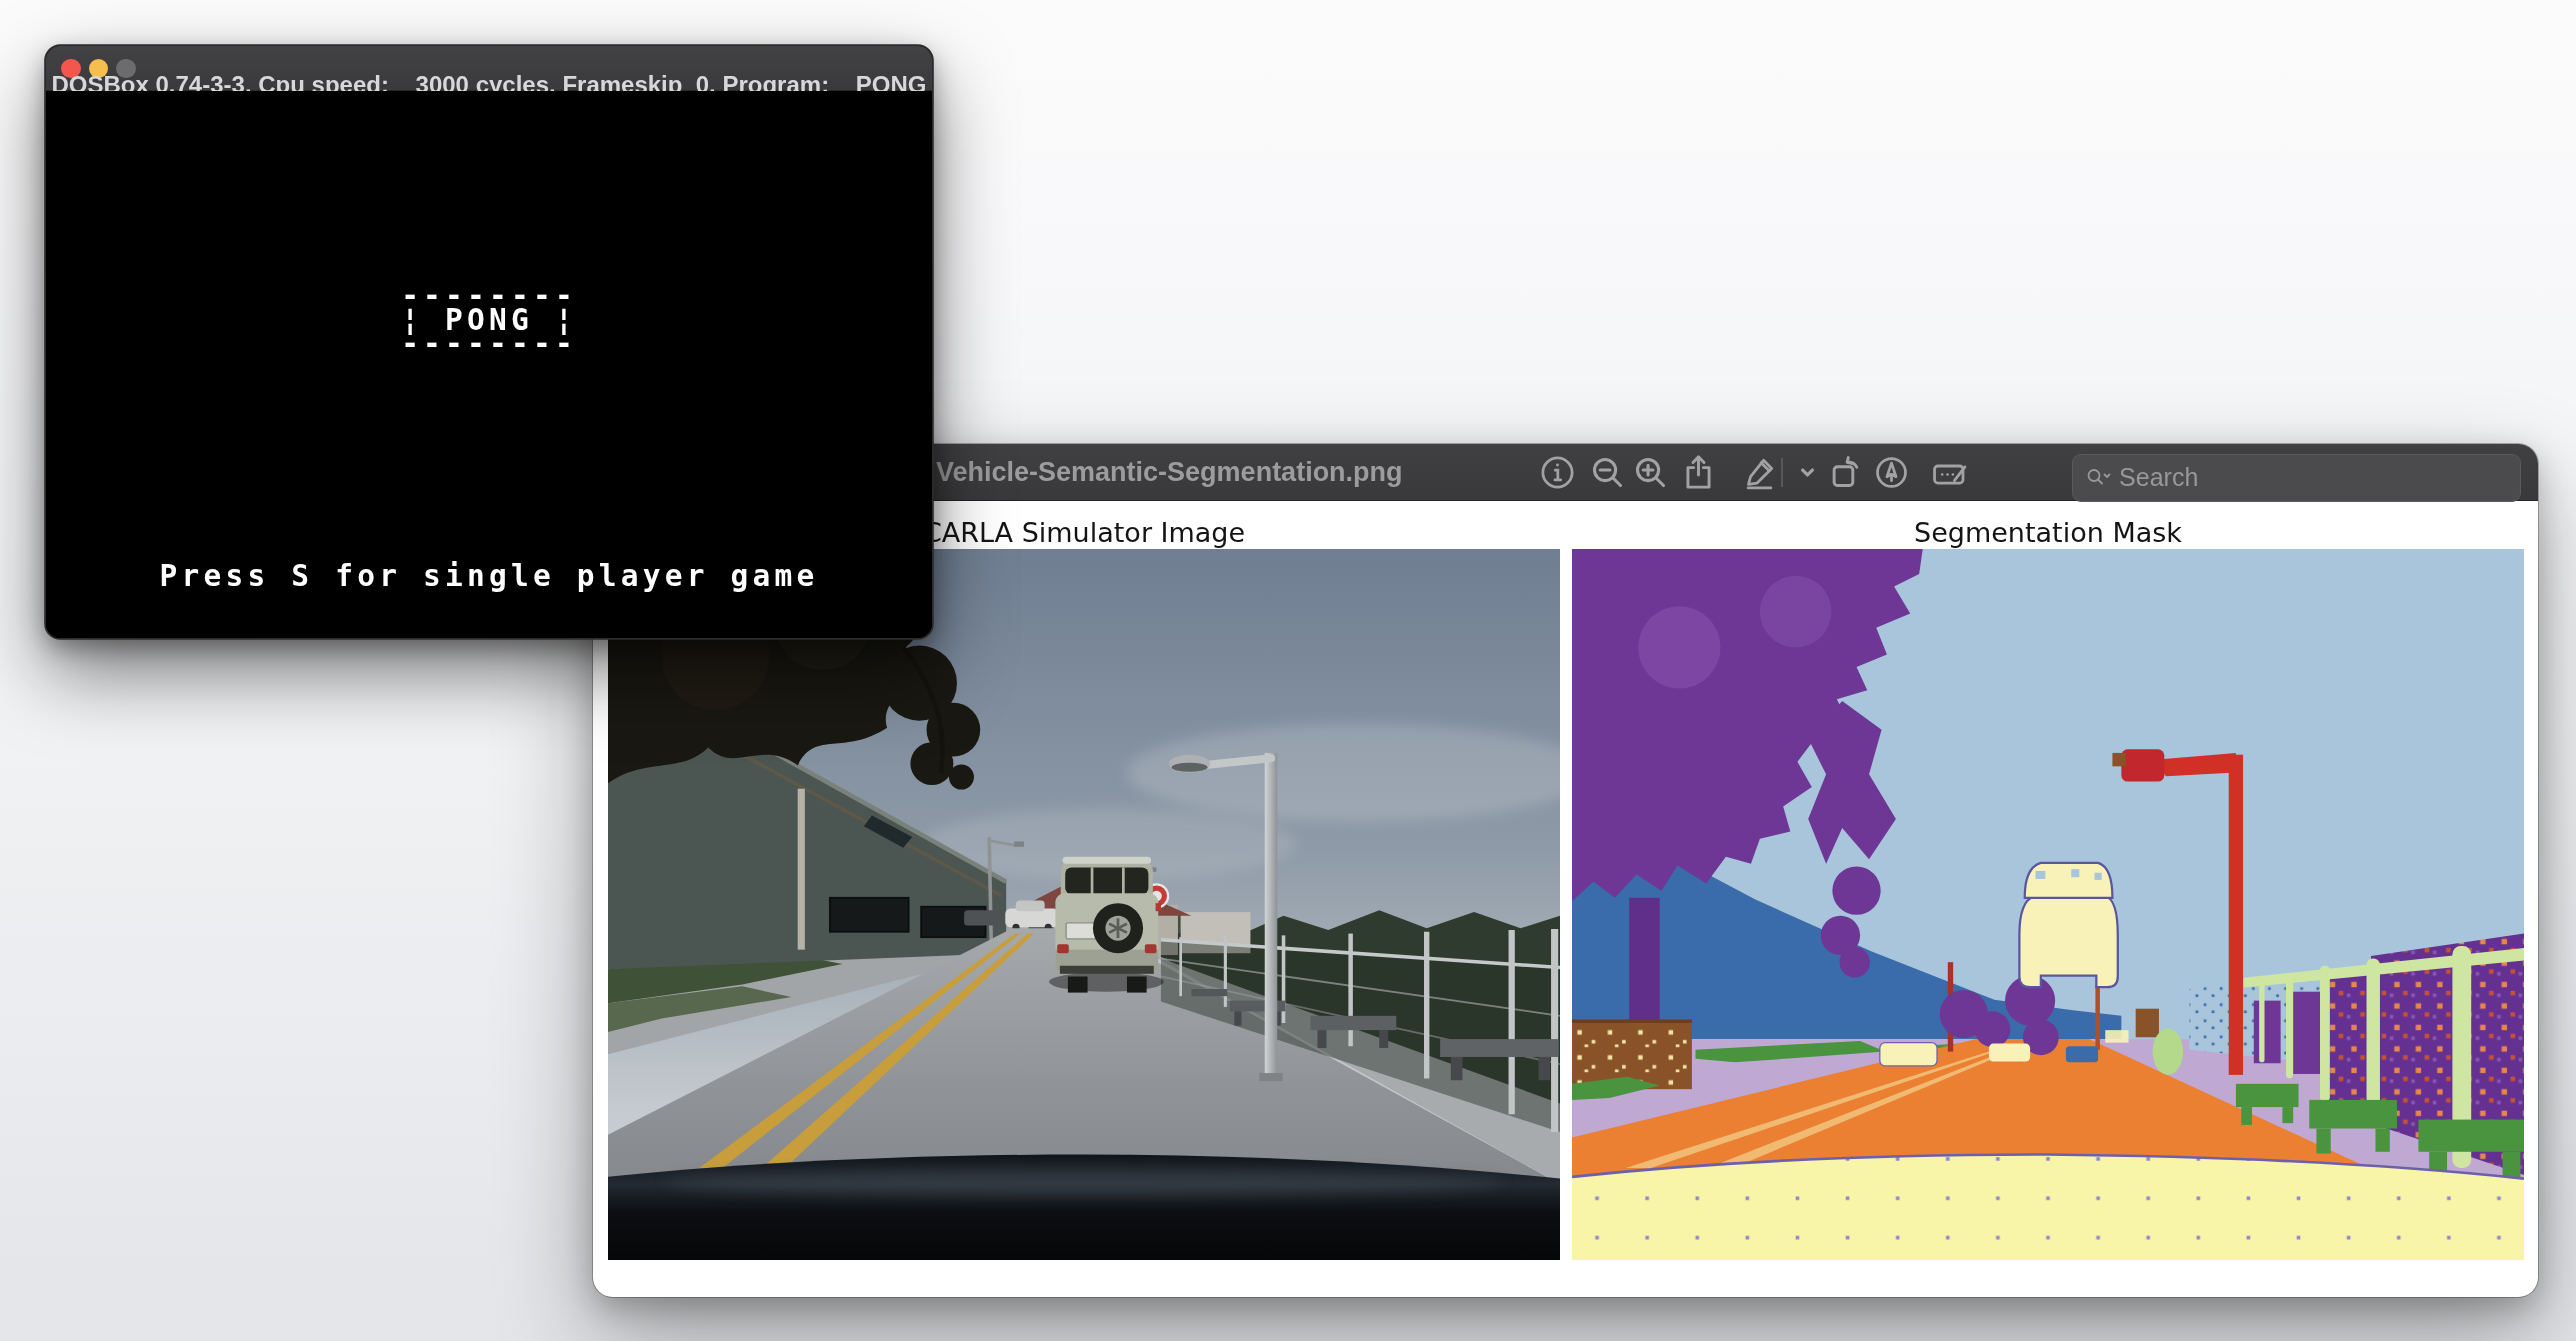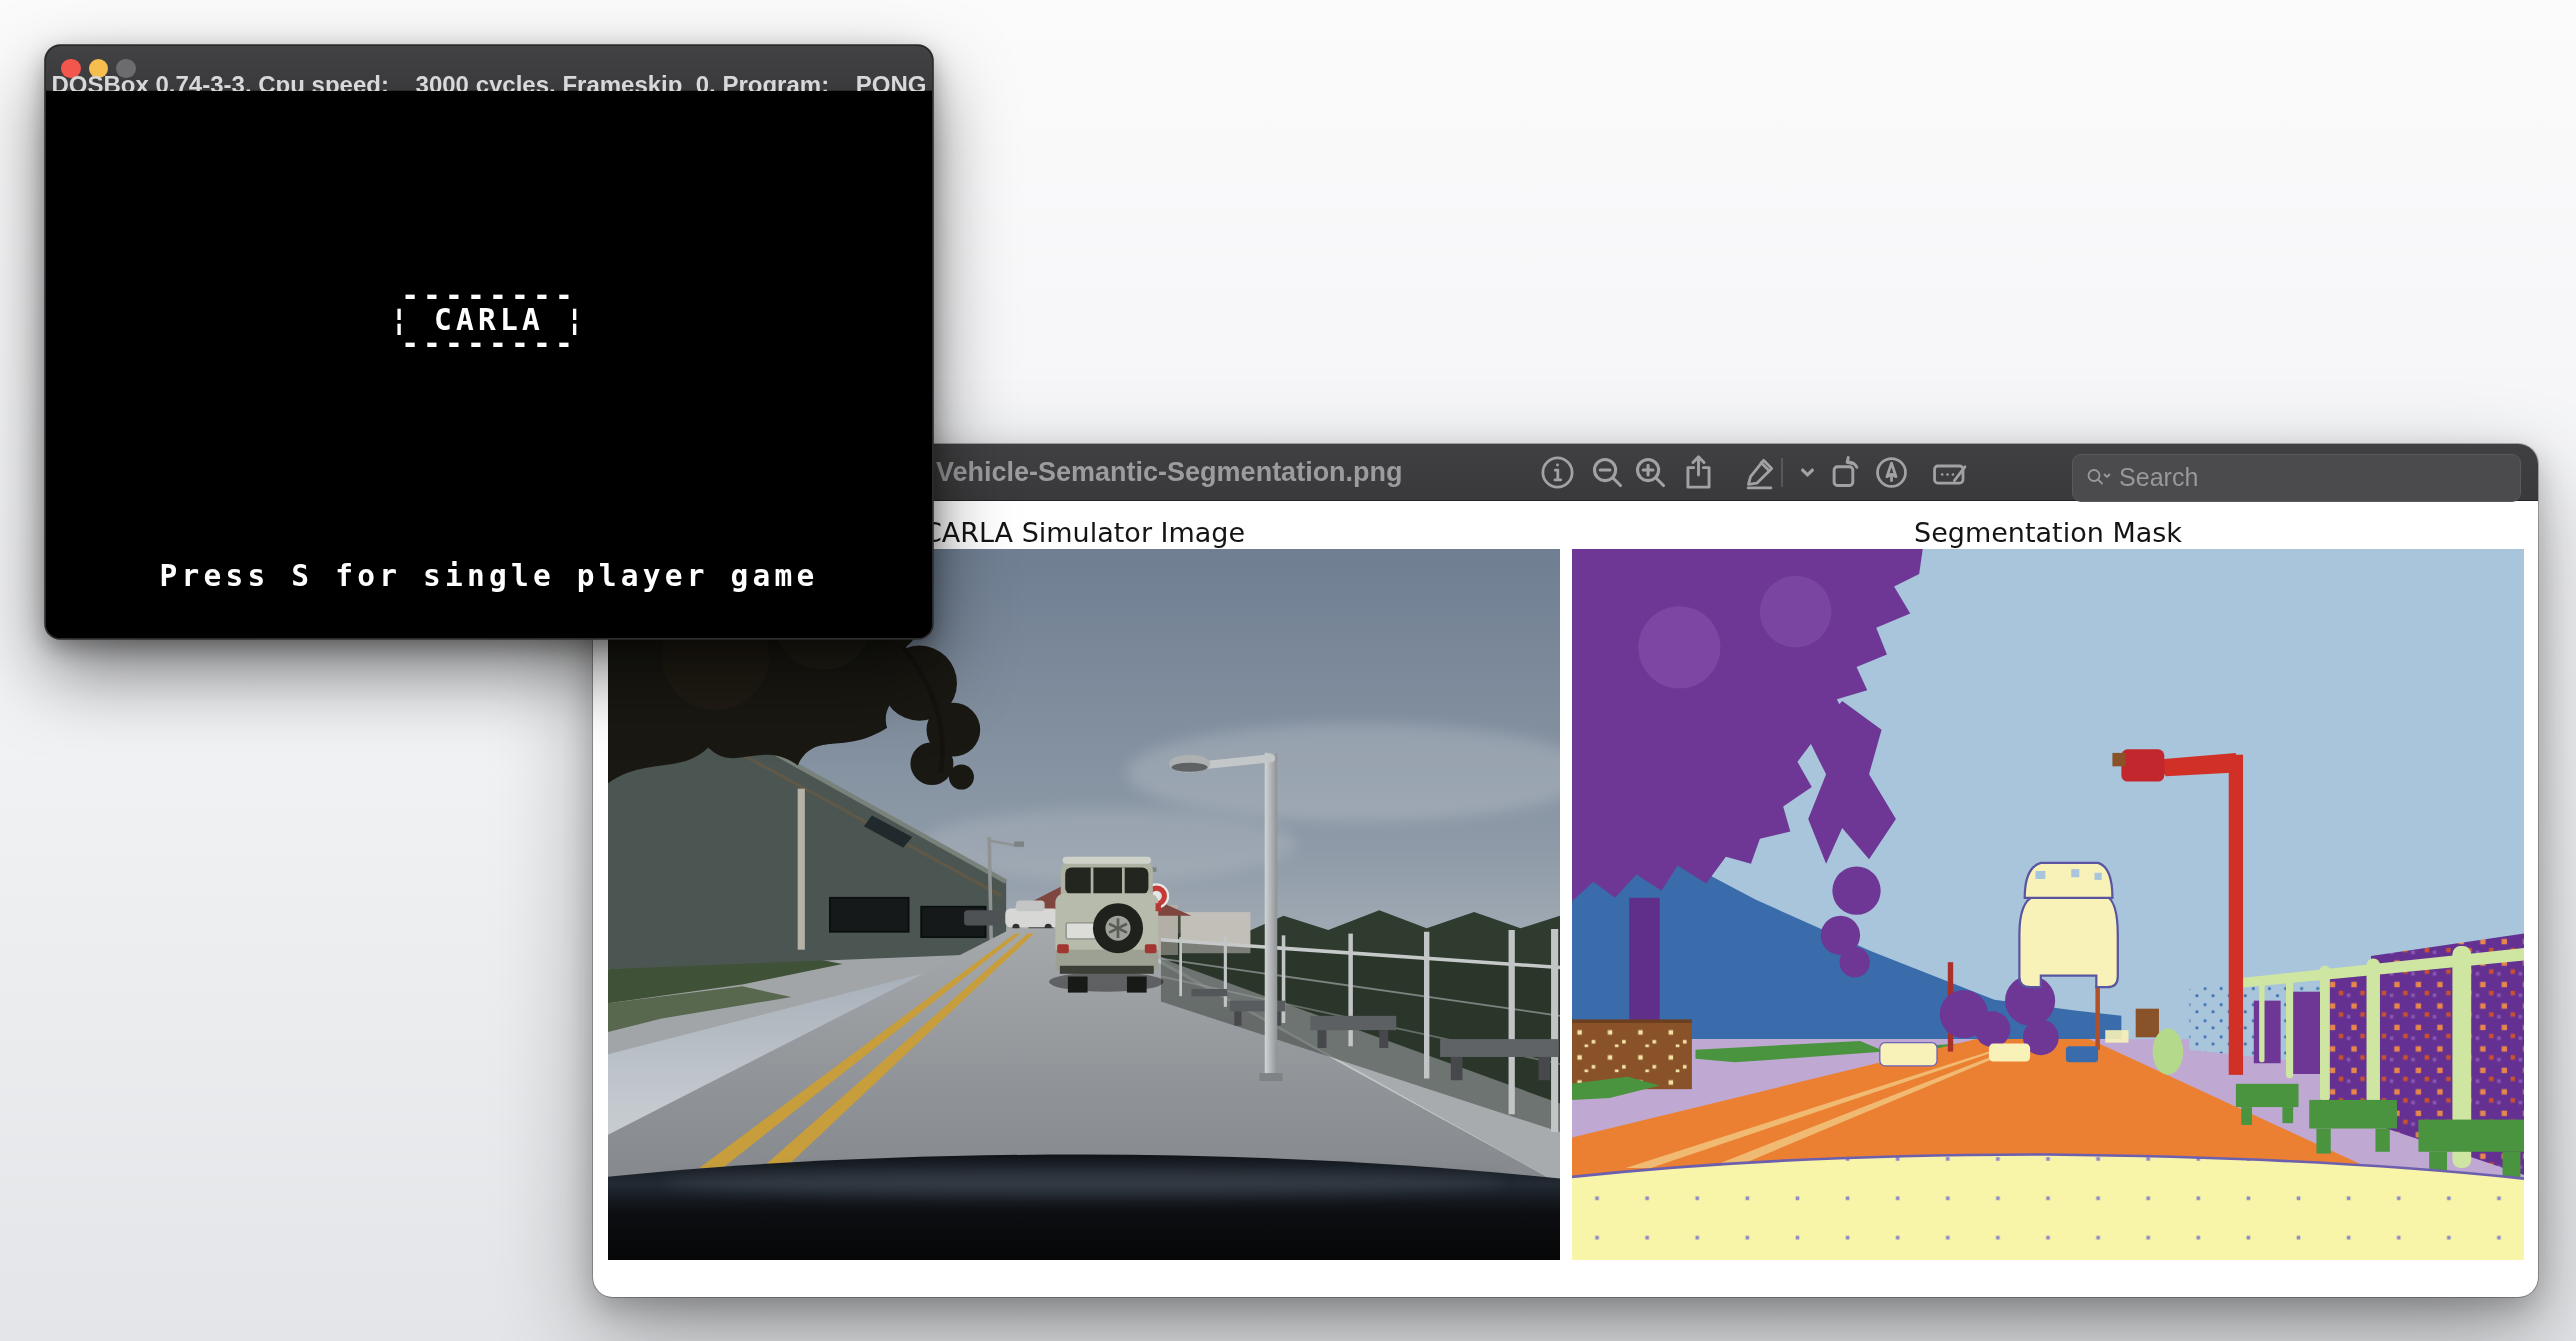--- a/index.html
+++ b/index.html
@@ -430,21 +430,21 @@
 <div class="dosbox-window">
   <div class="dosbox-titlebar">
     <div class="traffic-lights">
       <span class="tl" style="background:#f2564d"></span>
       <span class="tl" style="background:#f6be4f"></span>
       <span class="tl" style="background:#6c6c6e"></span>
     </div>
     <div class="dosbox-title">DOSBox 0.74-3-3, Cpu speed:    3000 cycles, Frameskip  0, Program:    PONG</div>
   </div>
   <div class="dosbox-screen">
-    <div class="pong-box"><span>--------</span><br><span>¦ CARLA ¦</span><br><span>--------</span></div>
+    <div class="pong-box"><span>--------</span><br><span>¦ PONG ¦</span><br><span>--------</span></div>
     <div class="dos-menu">
       <div>Press S for single player game</div>
       
       
     </div>
   </div>
 </div>
 
 
 </body></html>

